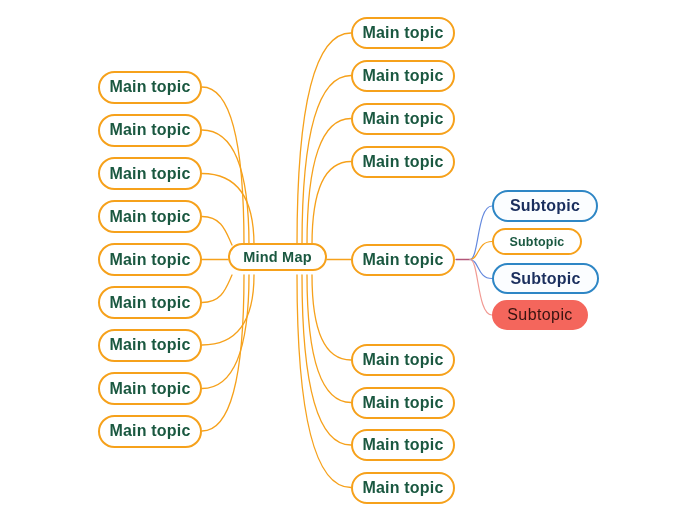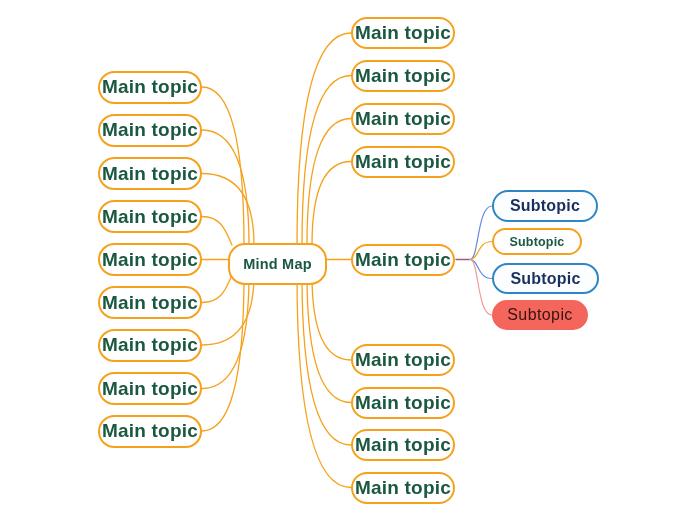--- a/index.html
+++ b/index.html
@@ -8,21 +8,21 @@
     background:#ffffff; font-family:"Liberation Sans", sans-serif;
   }
   svg.edges { position:absolute; left:0; top:0; width:696px; height:520px; }
   .node {
     position:absolute; box-sizing:border-box;
     display:flex; align-items:center; justify-content:center;
     background:#ffffff;
     border:2px solid var(--orange);
     border-radius:17px;
     color:var(--green-text);
-    font-weight:bold; font-size:19px;
+    font-weight:bold; font-size:16px;
     white-space:nowrap; cursor:pointer;
     letter-spacing:0.2px;
   }
   .center-node { font-size:14.5px; }
   .sub-blue {
     border-color:var(--blue); color:var(--navy-text);
     font-size:16px; background:#FBFDFF; border-radius:16px;
   }
   .sub-orange-small { font-size:12.5px; border-radius:14px; }
   .sub-red {
@@ -62,21 +62,21 @@
     </svg>
 <div class="node " style="left: 98px; top: 70.5px; width: 104px; height: 33px;">Main topic</div>
     <div class="node " style="left: 98px; top: 113.5px; width: 104px; height: 33px;">Main topic</div>
     <div class="node " style="left: 98px; top: 157px; width: 104px; height: 33px;">Main topic</div>
     <div class="node " style="left: 98px; top: 200px; width: 104px; height: 33px;">Main topic</div>
     <div class="node " style="left: 98px; top: 243px; width: 104px; height: 33px;">Main topic</div>
     <div class="node " style="left: 98px; top: 286px; width: 104px; height: 33px;">Main topic</div>
     <div class="node " style="left: 98px; top: 328.5px; width: 104px; height: 33px;">Main topic</div>
     <div class="node " style="left: 98px; top: 372px; width: 104px; height: 33px;">Main topic</div>
     <div class="node " style="left: 98px; top: 414.5px; width: 104px; height: 33px;">Main topic</div>
-    <div class="node center-node" style="left: 228px; top: 243px; width: 99px; height: 42px;">Mind Map</div>
+    <div class="node center-node" style="left: 228px; top: 243px; width: 99px; height: 28px;">Mind Map</div>
     <div class="node " style="left: 351px; top: 17px; width: 104px; height: 32px;">Main topic</div>
     <div class="node " style="left: 351px; top: 59.5px; width: 104px; height: 32px;">Main topic</div>
     <div class="node " style="left: 351px; top: 102.5px; width: 104px; height: 32px;">Main topic</div>
     <div class="node " style="left: 351px; top: 145.5px; width: 104px; height: 32px;">Main topic</div>
     <div class="node " style="left: 351px; top: 243.5px; width: 104px; height: 32px;">Main topic</div>
     <div class="node " style="left: 351px; top: 344px; width: 104px; height: 32px;">Main topic</div>
     <div class="node " style="left: 351px; top: 386.5px; width: 104px; height: 32px;">Main topic</div>
     <div class="node " style="left: 351px; top: 429px; width: 104px; height: 32px;">Main topic</div>
     <div class="node " style="left: 351px; top: 471.5px; width: 104px; height: 32px;">Main topic</div>
     <div class="node sub-blue" style="left: 492px; top: 190px; width: 106px; height: 32px;">Subtopic</div>

